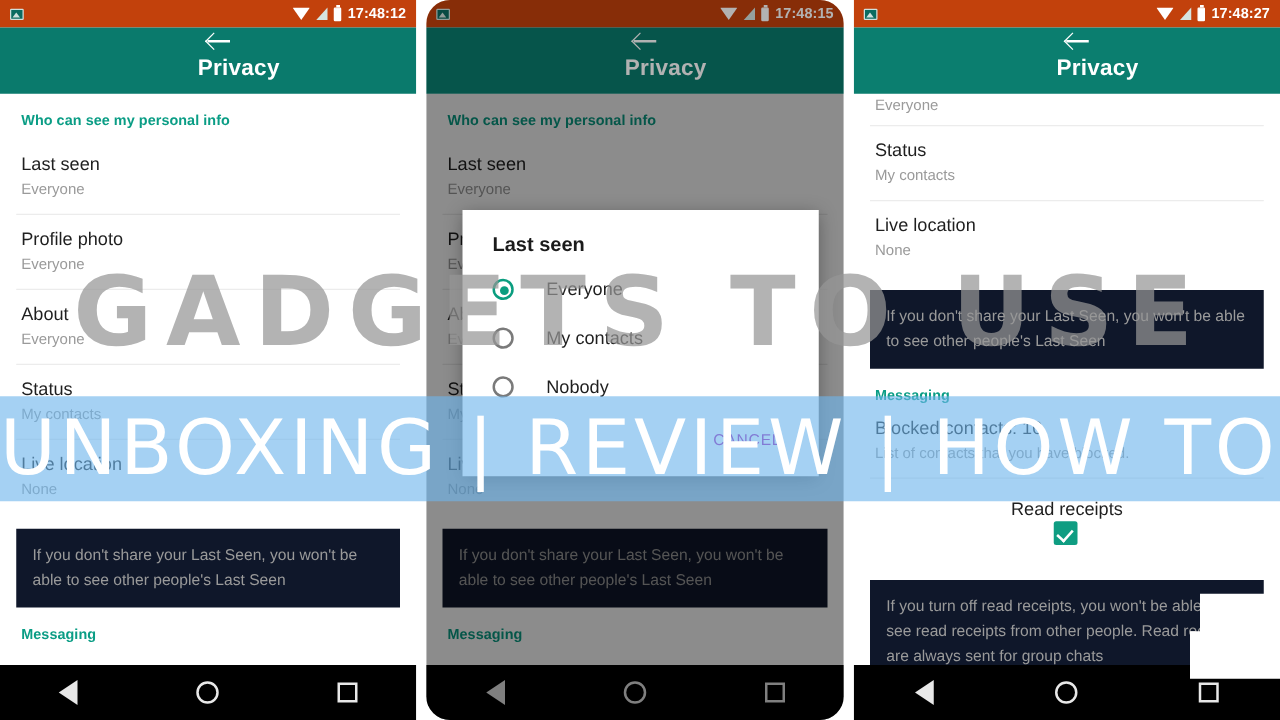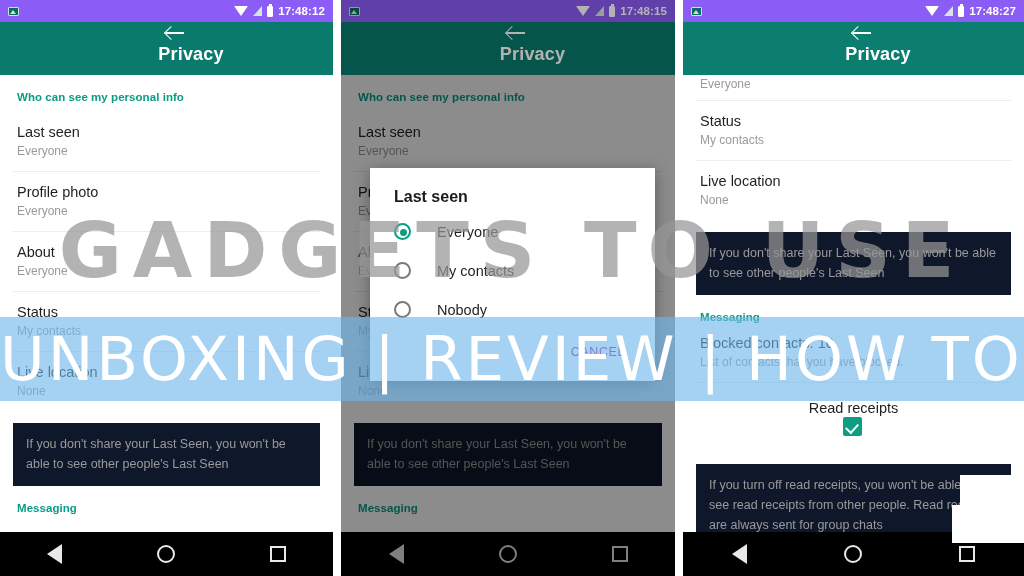--- a/index.html
+++ b/index.html
@@ -10,30 +10,30 @@
     overflow: hidden;
   }
   #stage { position: relative; width: 1024px; height: 576px; background:#fff; }
 
   
   .panel {
     position: absolute; top: 0; height: 576px;
     background: #ffffff; overflow: hidden;
   }
   #panel-1 { left: 0px;   width: 333px; }
-  #panel-2 { left: 341px; width: 334px; }
+  #panel-2 { left: 341px; width: 334px; border-radius: 19px; }
   #panel-3 { left: 683px; width: 341px; }
 
   .gap { position:absolute; top:0; height:576px; background:#ffffff; }
   #gap-1 { left:333px; width:8px; }
   #gap-2 { left:675px; width:8px; }
 
   
   .statusbar {
-    position: relative; height: 22px; background: #8b5cf6;
+    position: relative; height: 22px; background: #c2410c;
     display: flex; align-items: center; padding: 0 8px;
     color: #fff; z-index: 6;
   }
   .sb-left { display:flex; align-items:center; gap:4px; }
   .sb-right { margin-left:auto; display:flex; align-items:center; gap:5px; }
   .sb-time { font-size: 11.5px; font-weight: 700; letter-spacing:0.1px; }
   .ico-photo {
     width:11px; height:9px; border:1.3px solid #cfe0dc; border-radius:1px;
     position:relative; overflow:hidden; background:#0b6b60;
   }

